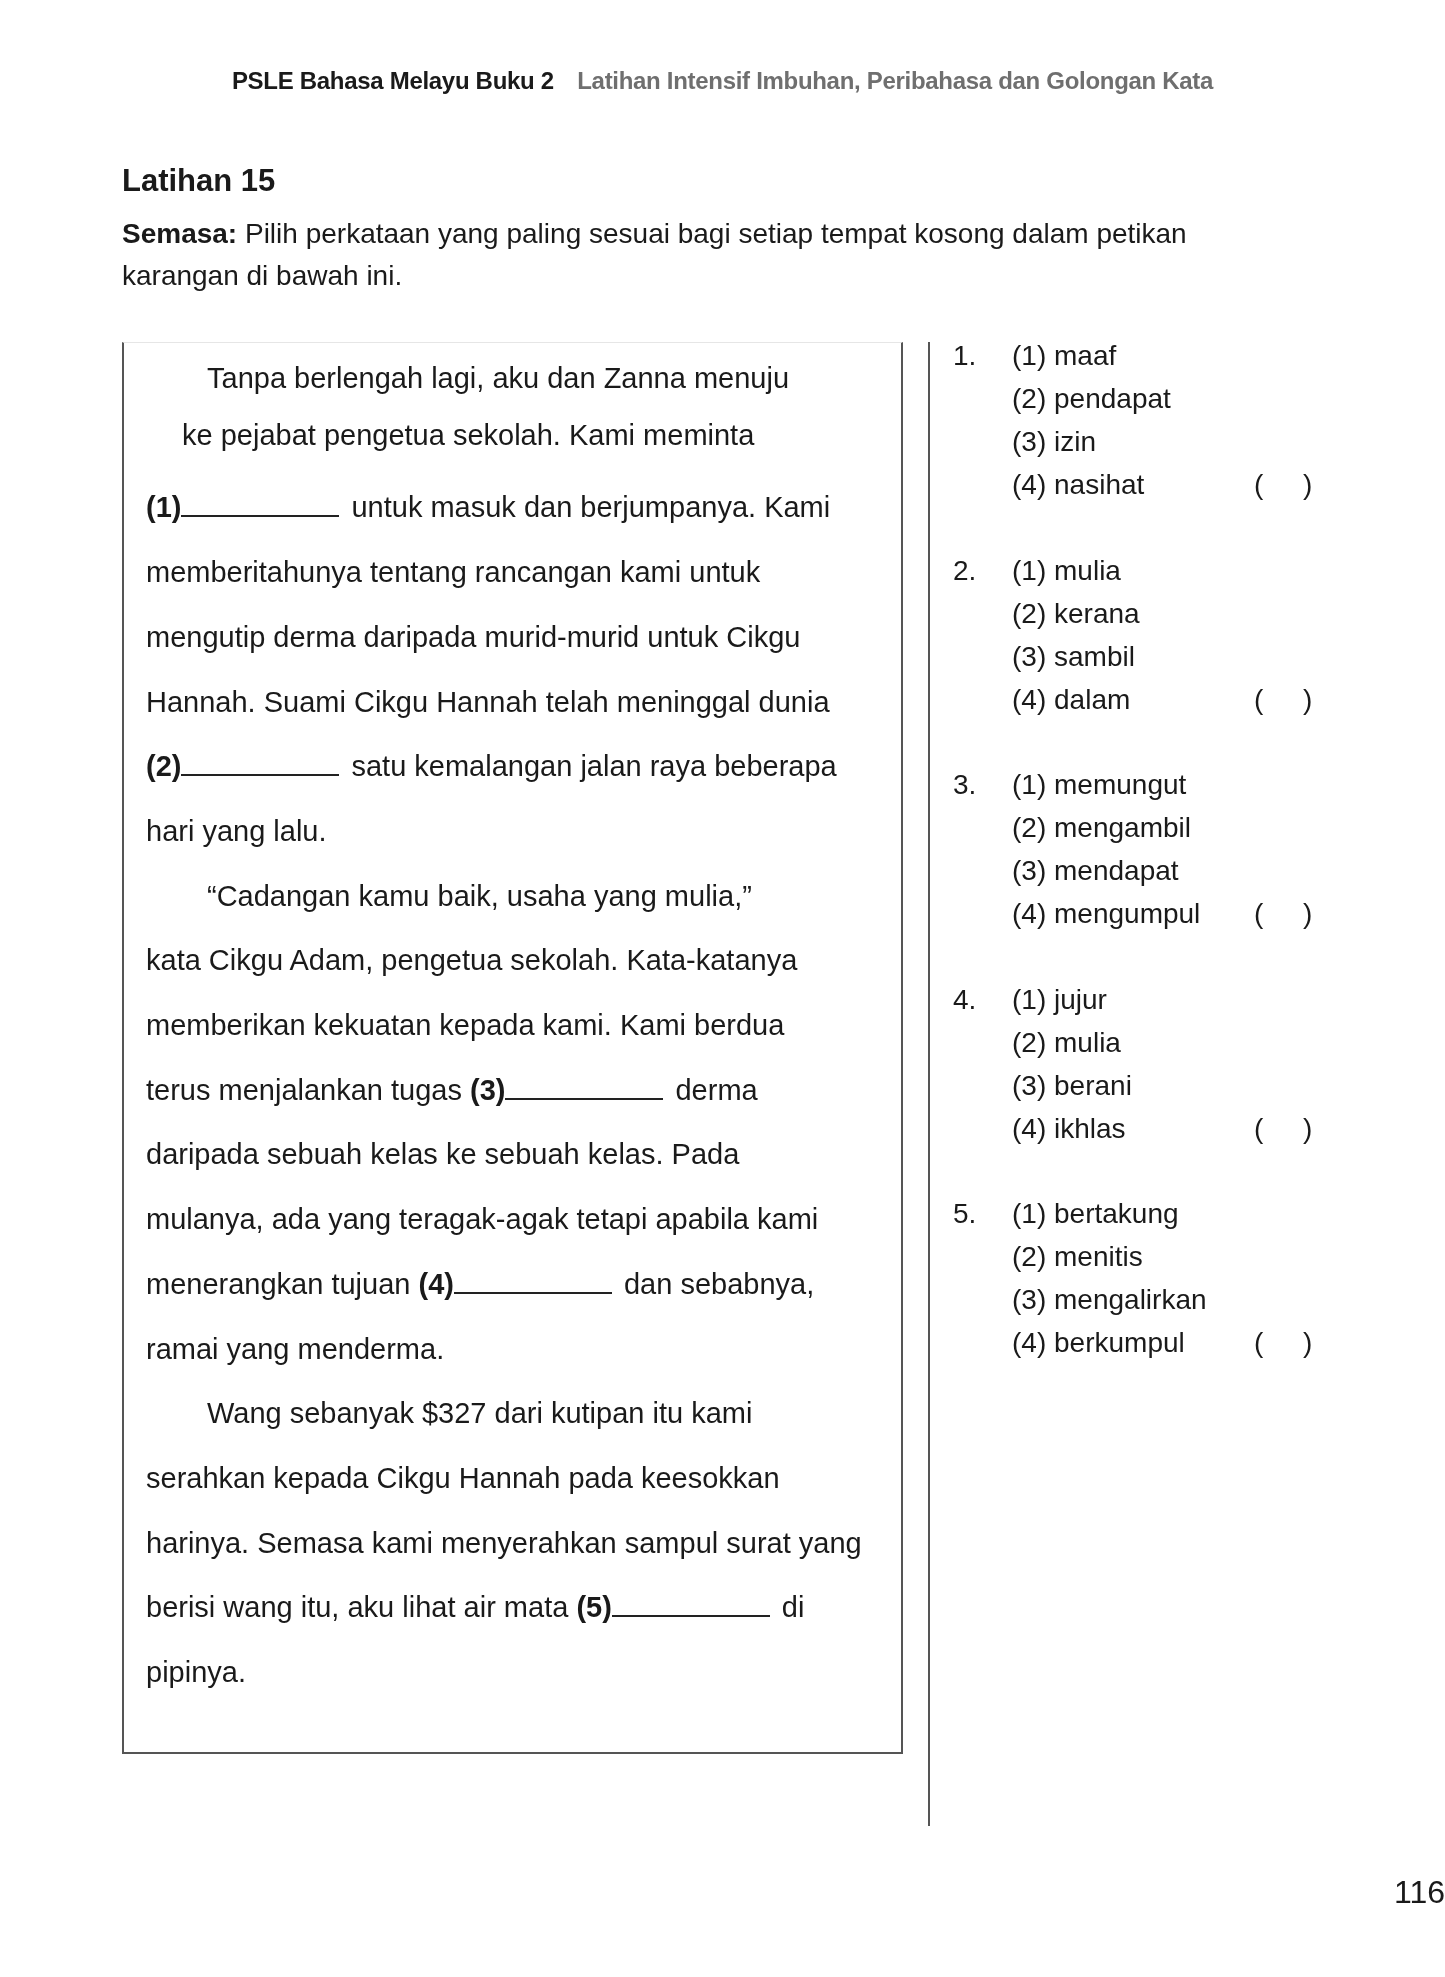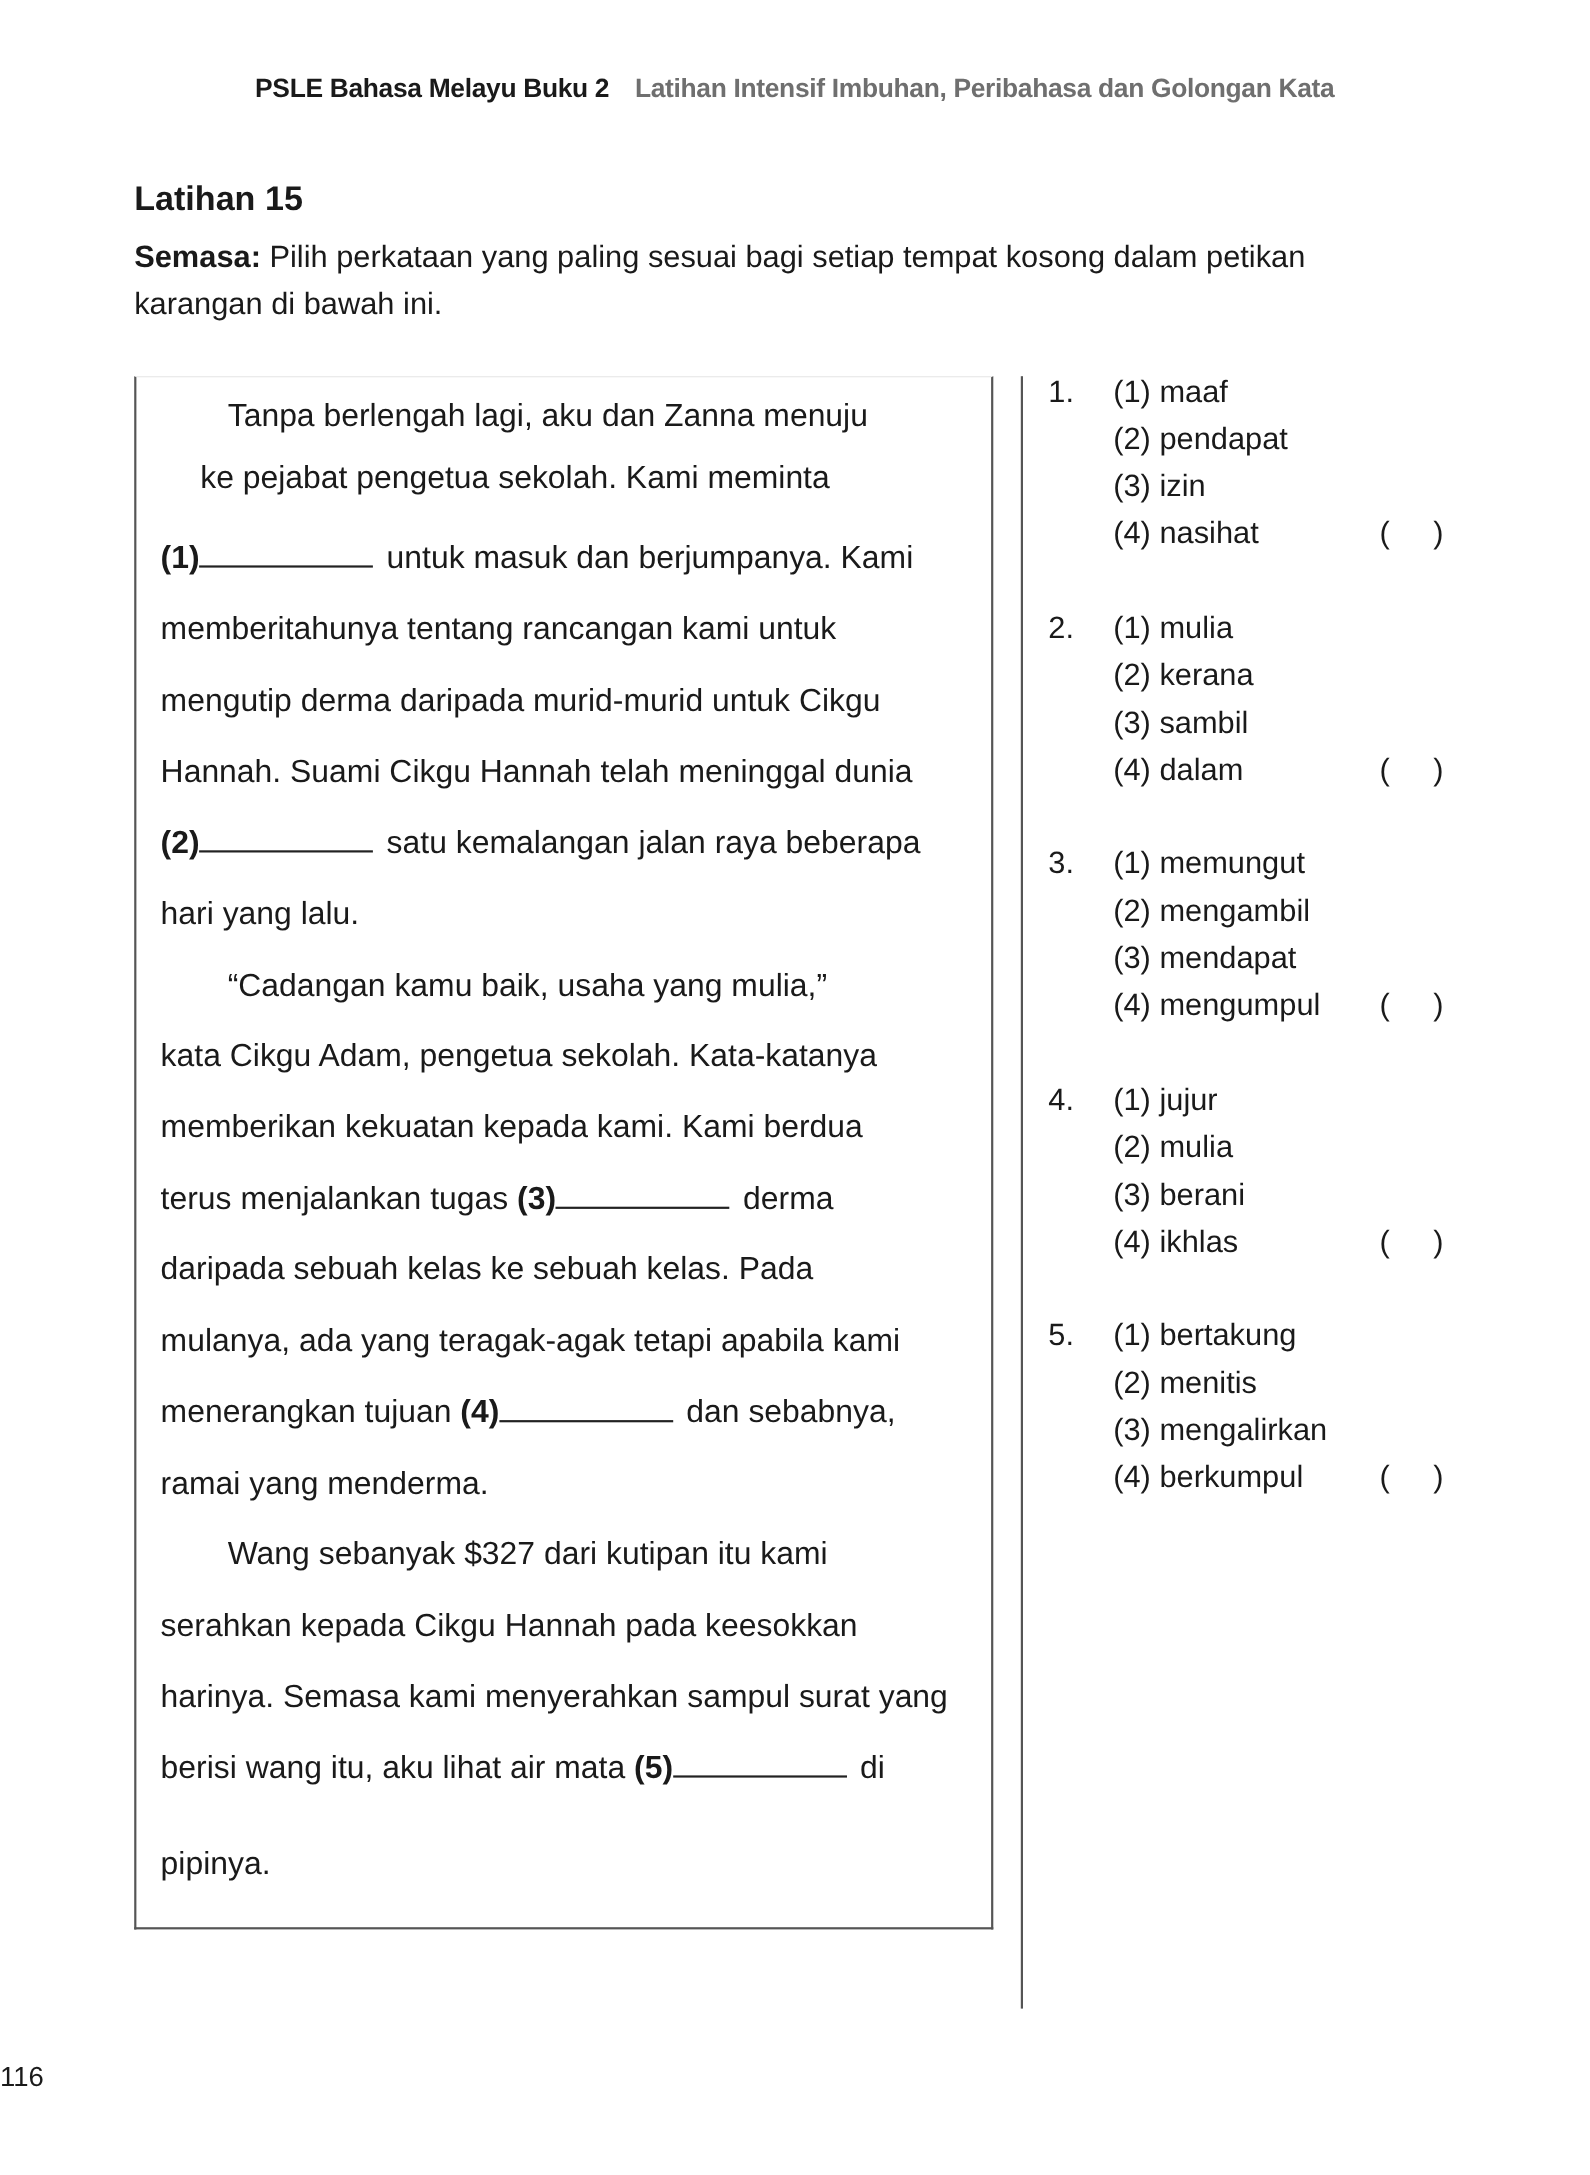--- a/index.html
+++ b/index.html
@@ -18,21 +18,21 @@
          border-top: 1px solid #e6e6e6; box-sizing: border-box; }
   .divider { position: absolute; left: 928px; top: 342px; width: 2px; height: 1484px; background: #555; }
   .pl { position: absolute; font-size: 29px; font-family: "Liberation Sans", sans-serif; white-space: nowrap; color: #1a1a1a; text-align: right; }
   .pl b { font-weight: bold; }
   .blank { display: inline-block; width: 158px; border-bottom: 2px solid #222; height: 22px; vertical-align: baseline; margin-right: 12px; }
   .q { position: absolute; font-size: 28px; font-family: "Liberation Sans", sans-serif; white-space: nowrap; color: #1a1a1a; }
   .qnum { left: 953px; }
   .opt { left: 1012px; }
   .paren { left: 1254px; }
   .paren2 { left: 1303px; }
-  .pagenum { left: 0; width: 1445px; text-align: left; top: 1874px; font-size: 25px; font-family: "Liberation Sans", sans-serif; }
+  .pagenum { left: 0; width: 1445px; text-align: right; top: 1874px; font-size: 32px; font-family: "Liberation Sans", sans-serif; }
 </style>
 </head>
 <body>
 
 <div class="abs header">
   <span class="book">PSLE Bahasa Melayu Buku 2</span>
   <span class="sub">Latihan Intensif Imbuhan, Peribahasa dan Golongan Kata</span>
 </div>
 
 <div class="abs title">Latihan 15</div>
@@ -60,21 +60,21 @@
     <div class="pl" style="top: 1009px; left: 146px;"><span>memberikan kekuatan kepada kami. Kami berdua</span></div>
     <div class="pl" style="top: 1073.7px; left: 146px;"><span>terus menjalankan tugas </span><b>(3)</b><span class="blank"></span><span>derma</span></div>
     <div class="pl" style="top: 1138.4px; left: 146px;"><span>daripada sebuah kelas ke sebuah kelas. Pada</span></div>
     <div class="pl" style="top: 1203.1px; left: 146px;"><span>mulanya, ada yang teragak-agak tetapi apabila kami</span></div>
     <div class="pl" style="top: 1267.8px; left: 146px;"><span>menerangkan tujuan </span><b>(4)</b><span class="blank"></span><span>dan sebabnya,</span></div>
     <div class="pl" style="top: 1332.5px; left: 146px;"><span>ramai yang menderma.</span></div>
     <div class="pl" style="top: 1397.2px; left: 207px;"><span>Wang sebanyak $327 dari kutipan itu kami</span></div>
     <div class="pl" style="top: 1461.9px; left: 146px;"><span>serahkan kepada Cikgu Hannah pada keesokkan</span></div>
     <div class="pl" style="top: 1526.6px; left: 146px;"><span>harinya. Semasa kami menyerahkan sampul surat yang</span></div>
     <div class="pl" style="top: 1591.3px; left: 146px;"><span>berisi wang itu, aku lihat air mata </span><b>(5)</b><span class="blank"></span><span>di</span></div>
-    <div class="pl" style="top: 1656px; left: 146px; margin-top: 23px;"><span>pipinya.</span></div>
+    <div class="pl" style="top: 1656px; left: 146px;"><span>pipinya.</span></div>
   </div>
 <div id="questions">
     <div class="q qnum" style="top: 340px;">1.</div>
     <div class="q opt" style="top: 340px;"><span>(1)</span><span> </span><span>maaf</span></div>
     <div class="q opt" style="top: 383px;"><span>(2)</span><span> </span><span>pendapat</span></div>
     <div class="q opt" style="top: 426px;"><span>(3)</span><span> </span><span>izin</span></div>
     <div class="q opt" style="top: 469px;"><span>(4)</span><span> </span><span>nasihat</span></div>
     <div class="q paren" style="top: 469px;">(</div>
     <div class="q paren2" style="top: 469px;">)</div>
     <div class="q qnum" style="top: 554.5px;">2.</div>

